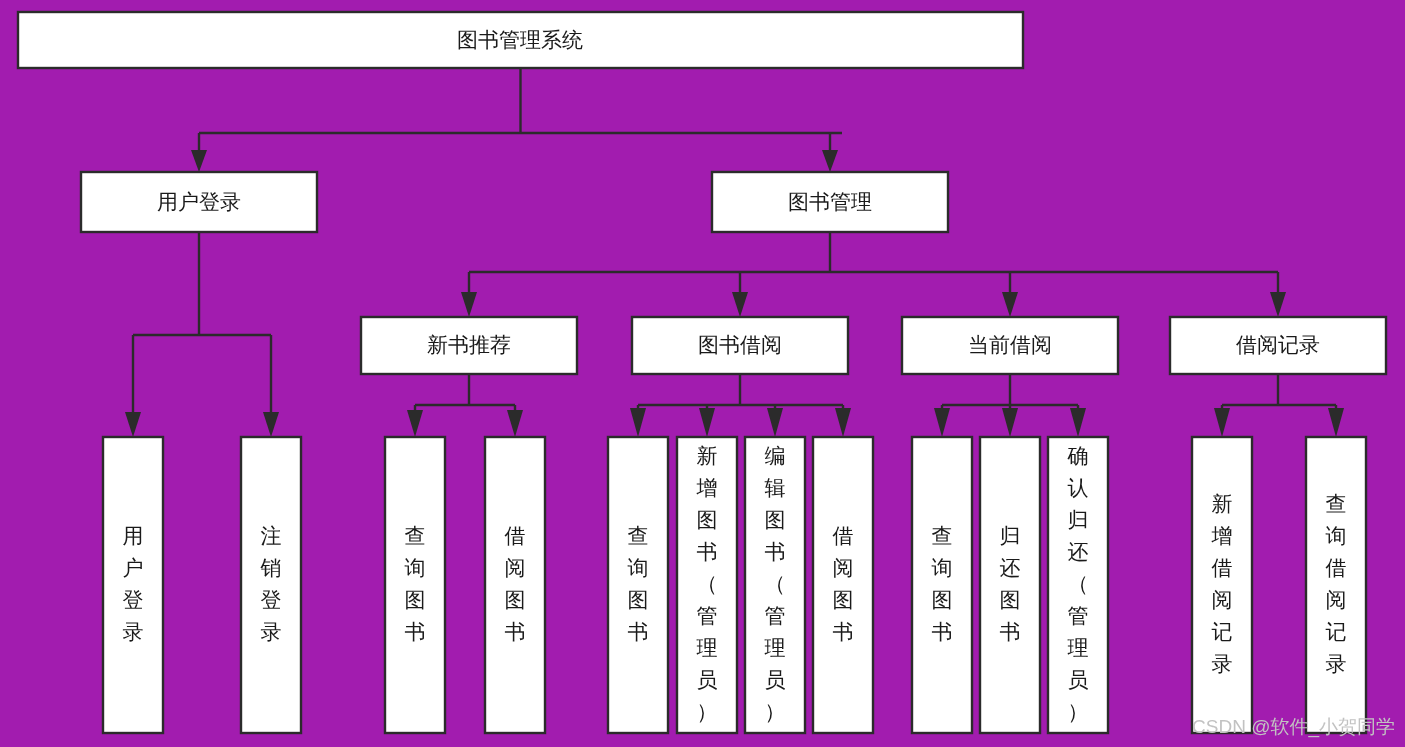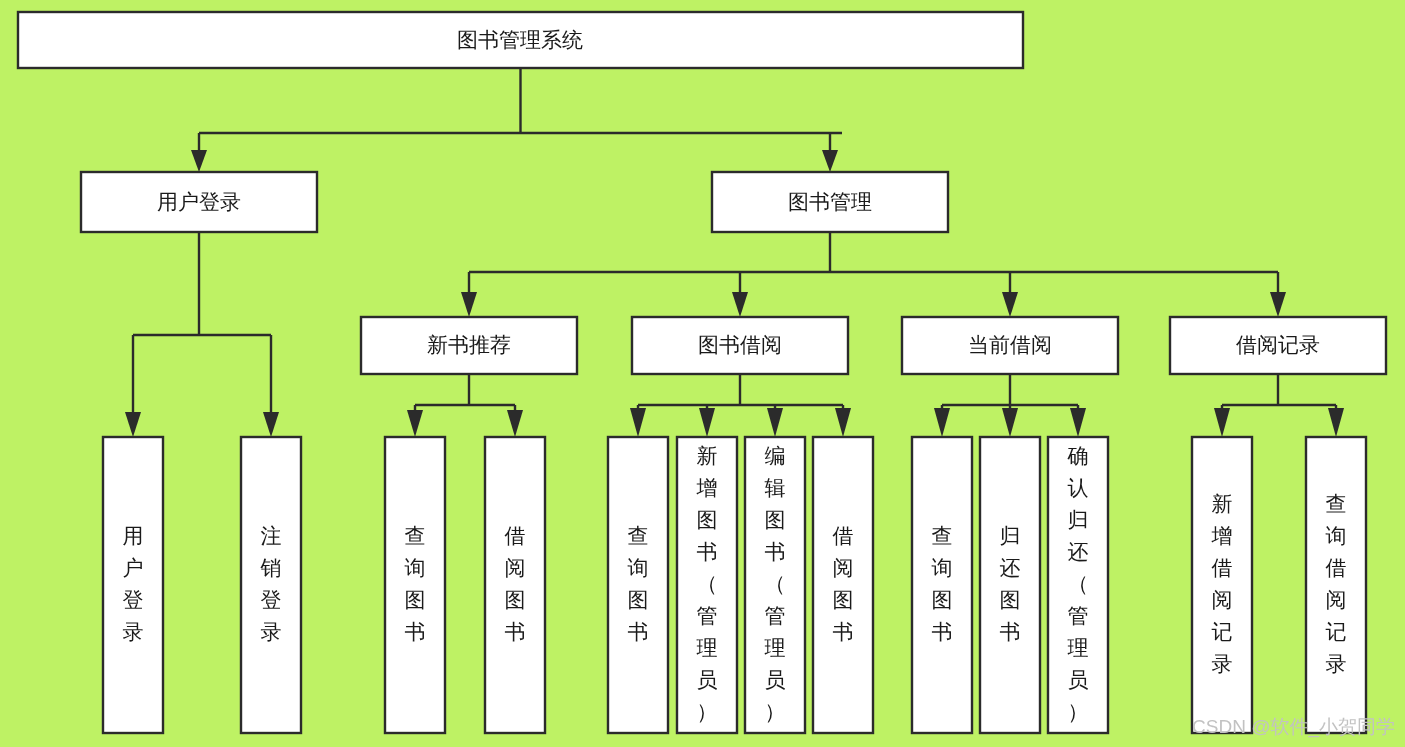--- a/index.html
+++ b/index.html
@@ -8,21 +8,21 @@
     padding: 0;
     background: #ffffff;
   }
   body {
     font-family: "Liberation Sans", "DejaVu Sans", sans-serif;
   }
   #diagram-root {
     position: relative;
     width: 1405px;
     height: 747px;
-    background: #bef264;
+    background: #a21caf;
     overflow: hidden;
   }
   svg#tree-svg {
     position: absolute;
     left: 0;
     top: 0;
     width: 1405px;
     height: 747px;
     display: block;
   }

